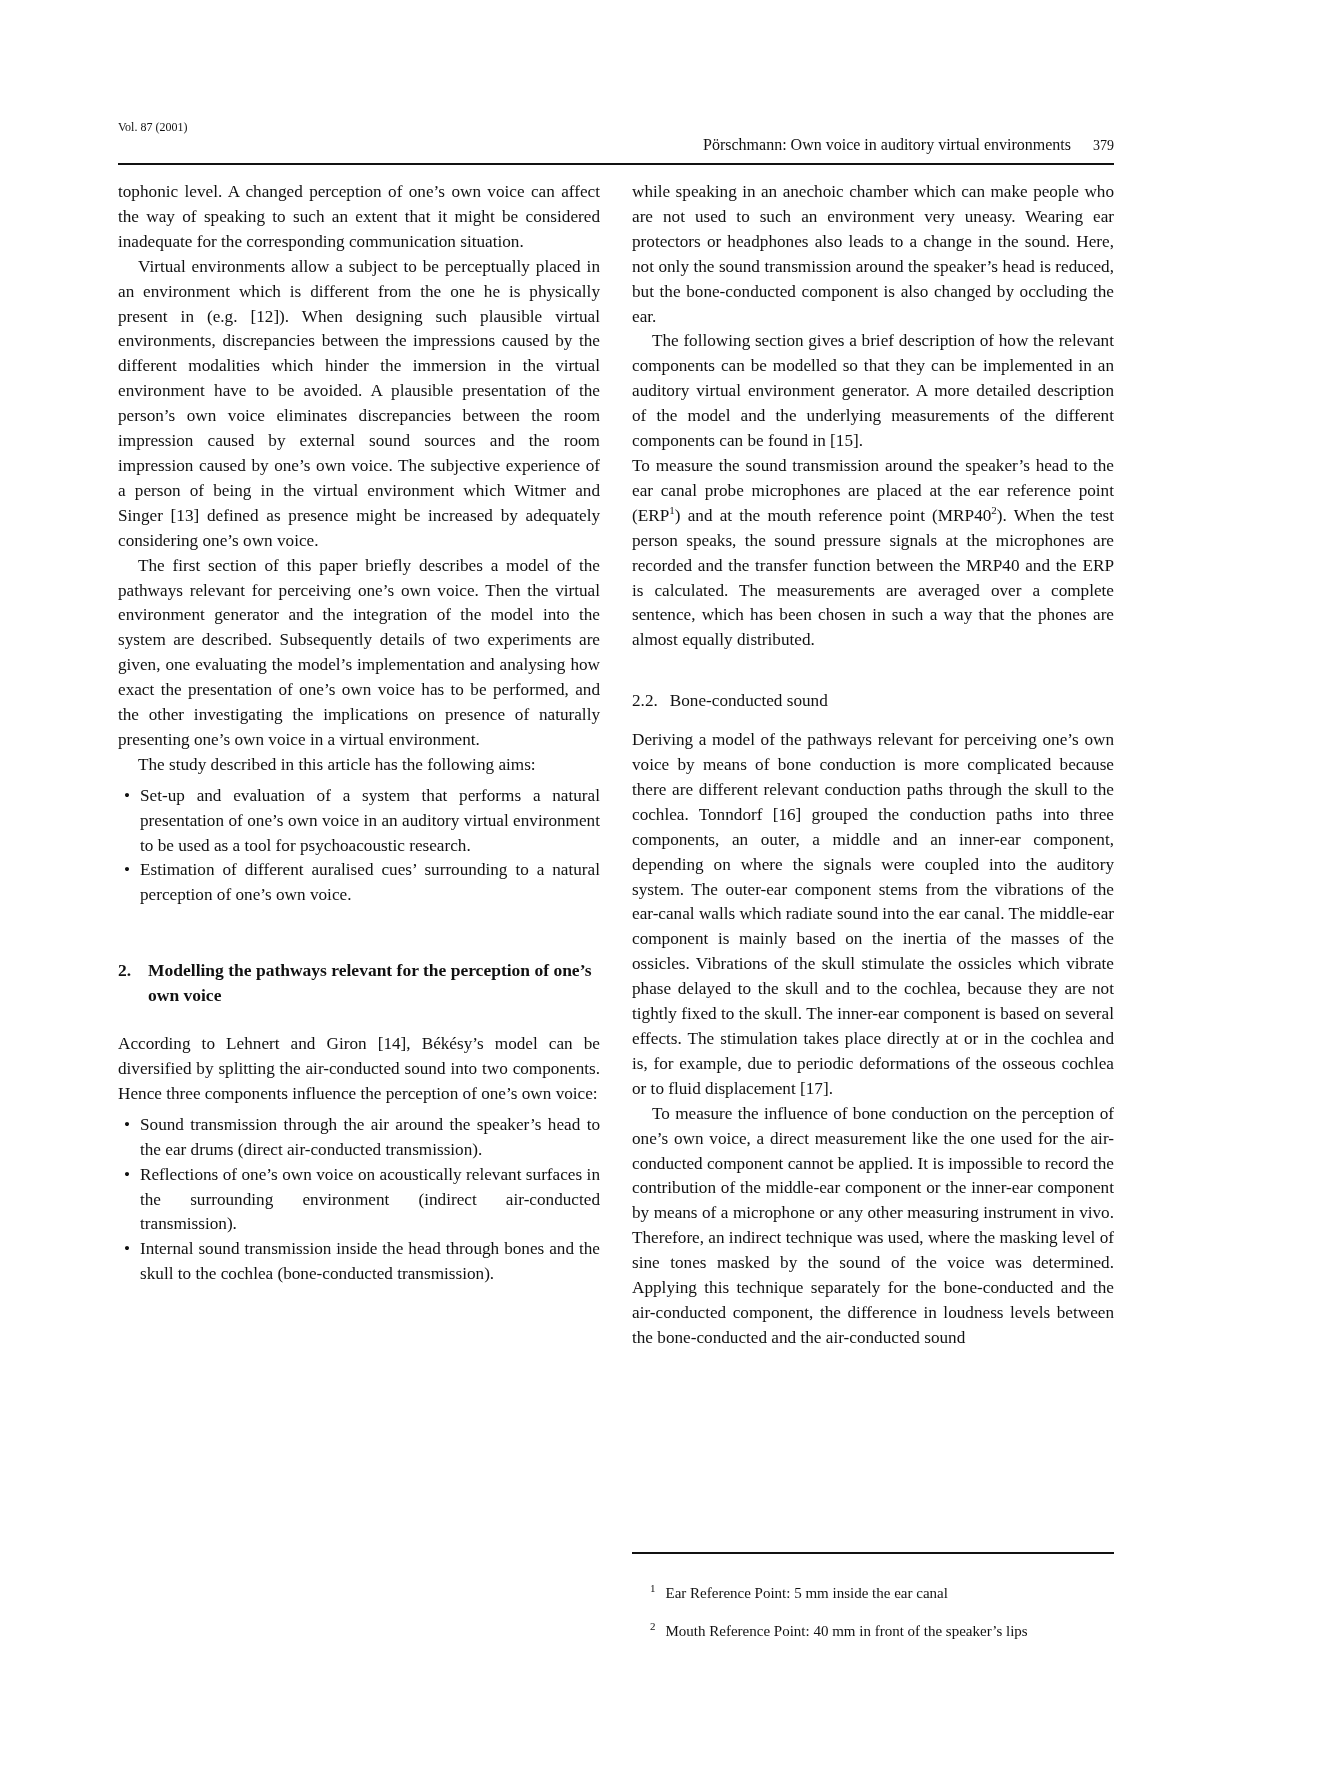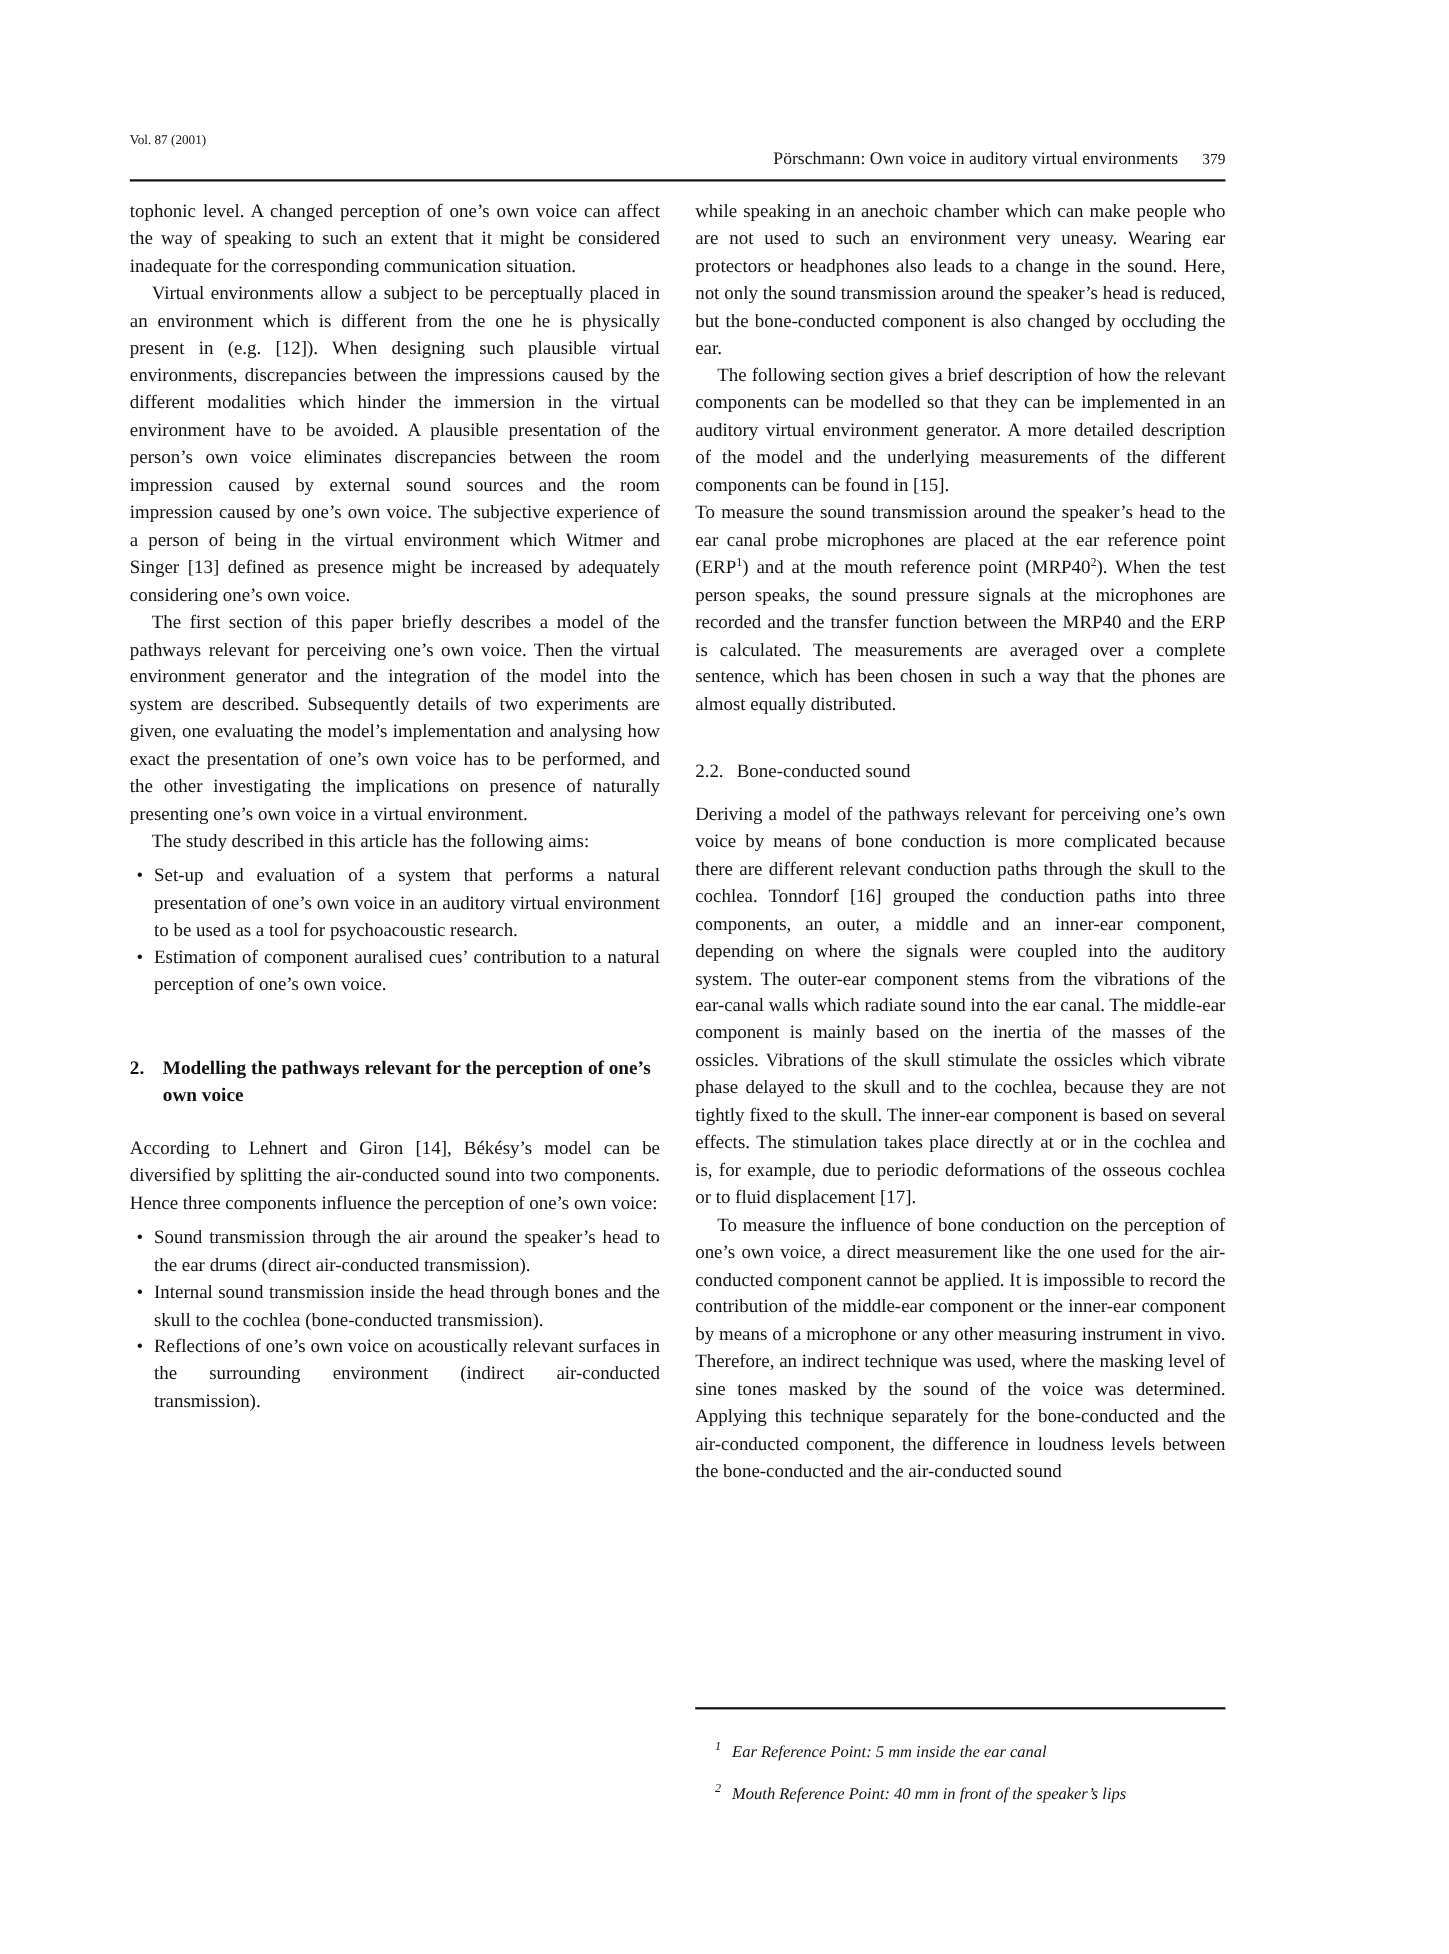--- a/index.html
+++ b/index.html
@@ -20,49 +20,49 @@
   li { position: relative; padding-left: 22px; }
   li::before { content: "\2022"; position: absolute; left: 6px; top: 0; }
   h2 { font-size: 17.5px; font-weight: bold; margin: 50px 0 24px 0; line-height: 24.9px;
        padding-left: 30px; text-indent: -30px; text-align: left; }
   h2 .num { display: inline-block; width: 30px; text-indent: 0; }
   h3 { font-size: 17.2px; font-weight: normal; margin: 36px 0 14px 0; line-height: 24.9px; }
   h3 .num { margin-right: 12px; }
   sup { font-size: 11px; line-height: 0; }
   .gap { height: 16px; }
   .fnrule { position: absolute; left: 632px; top: 1552px; width: 482px; height: 2px; background: #111; }
-  .footnotes { position: absolute; left: 650px; top: 1572px; width: 460px; font-size: 15px; line-height: 33px; font-style: italic; }
+  .footnotes { position: absolute; left: 650px; top: 1572px; width: 460px; font-size: 15px; line-height: 33px; }
   .fn .mk { font-size: 11px; vertical-align: super; margin-right: 10px; }
 </style>
 </head>
 <body>
 
 <div class="header">
   <div class="vol">Vol. 87 (2001)</div>
   <div class="running">
     <span>Pörschmann: Own voice in auditory virtual environments</span><span class="pg">379</span>
   </div>
 </div>
 <div class="rule"></div>
 
 <div class="col left">
   <p>tophonic level. A changed perception of one’s own voice can affect the way of speaking to such an extent that it might be considered inadequate for the corresponding communication situation.</p>
   <p class="ind">Virtual environments allow a subject to be perceptually placed in an environment which is different from the one he is physically present in (e.g. [12]). When designing such plausible virtual environments, discrepancies between the impressions caused by the different modalities which hinder the immersion in the virtual environment have to be avoided. A plausible presentation of the person’s own voice eliminates discrepancies between the room impression caused by external sound sources and the room impression caused by one’s own voice. The subjective experience of a person of being in the virtual environment which Witmer and Singer [13] defined as presence might be increased by adequately considering one’s own voice.</p>
   <p class="ind">The first section of this paper briefly describes a model of the pathways relevant for perceiving one’s own voice. Then the virtual environment generator and the integration of the model into the system are described. Subsequently details of two experiments are given, one evaluating the model’s implementation and analysing how exact the presentation of one’s own voice has to be performed, and the other investigating the implications on presence of naturally presenting one’s own voice in a virtual environment.</p>
   <p class="ind">The study described in this article has the following aims:</p>
   <ul>
     <li>Set-up and evaluation of a system that performs a natural presentation of one’s own voice in an auditory virtual environment to be used as a tool for psychoacoustic research.</li>
-    <li>Estimation of component auralised cues’ contribution to a natural perception of one’s own voice.</li>
+    <li>Estimation of different auralised cues’ surrounding to a natural perception of one’s own voice.</li>
   </ul>
   <h2><span class="num">2.</span><span>Modelling the pathways relevant for the perception of one’s own voice</span></h2>
   <p>According to Lehnert and Giron [14], Békésy’s model can be diversified by splitting the air-conducted sound into two components. Hence three components influence the perception of one’s own voice:</p>
   <ul>
     <li>Sound transmission through the air around the speaker’s head to the ear drums (direct air-conducted transmission).</li>
+    <li>Reflections of one’s own voice on acoustically relevant surfaces in the surrounding environment (indirect air-conducted transmission).</li>
     <li>Internal sound transmission inside the head through bones and the skull to the cochlea (bone-conducted transmission).</li>
-    <li>Reflections of one’s own voice on acoustically relevant surfaces in the surrounding environment (indirect air-conducted transmission).</li>
   </ul>
   <div class="gap"></div>
 </div>
 
 <div class="col right">
   <p>while speaking in an anechoic chamber which can make people who are not used to such an environment very uneasy. Wearing ear protectors or headphones also leads to a change in the sound. Here, not only the sound transmission around the speaker’s head is reduced, but the bone-conducted component is also changed by occluding the ear.</p>
   <p class="ind">The following section gives a brief description of how the relevant components can be modelled so that they can be implemented in an auditory virtual environment generator. A more detailed description of the model and the underlying measurements of the different components can be found in [15].</p>
   <p><span>To measure the sound transmission around the speaker’s head to the ear canal probe microphones are placed at the ear reference point (ERP</span><sup>1</sup><span>) and at the mouth reference point (MRP40</span><sup>2</sup><span>). When the test person speaks, the sound pressure signals at the microphones are recorded and the transfer function between the MRP40 and the ERP is calculated. The measurements are averaged over a complete sentence, which has been chosen in such a way that the phones are almost equally distributed.</span></p>
   <h3><span class="num">2.2.</span><span>Bone-conducted sound</span></h3>
   <p>Deriving a model of the pathways relevant for perceiving one’s own voice by means of bone conduction is more complicated because there are different relevant conduction paths through the skull to the cochlea. Tonndorf [16] grouped the conduction paths into three components, an outer, a middle and an inner-ear component, depending on where the signals were coupled into the auditory system. The outer-ear component stems from the vibrations of the ear-canal walls which radiate sound into the ear canal. The middle-ear component is mainly based on the inertia of the masses of the ossicles. Vibrations of the skull stimulate the ossicles which vibrate phase delayed to the skull and to the cochlea, because they are not tightly fixed to the skull. The inner-ear component is based on several effects. The stimulation takes place directly at or in the cochlea and is, for example, due to periodic deformations of the osseous cochlea or to fluid displacement [17].</p>

